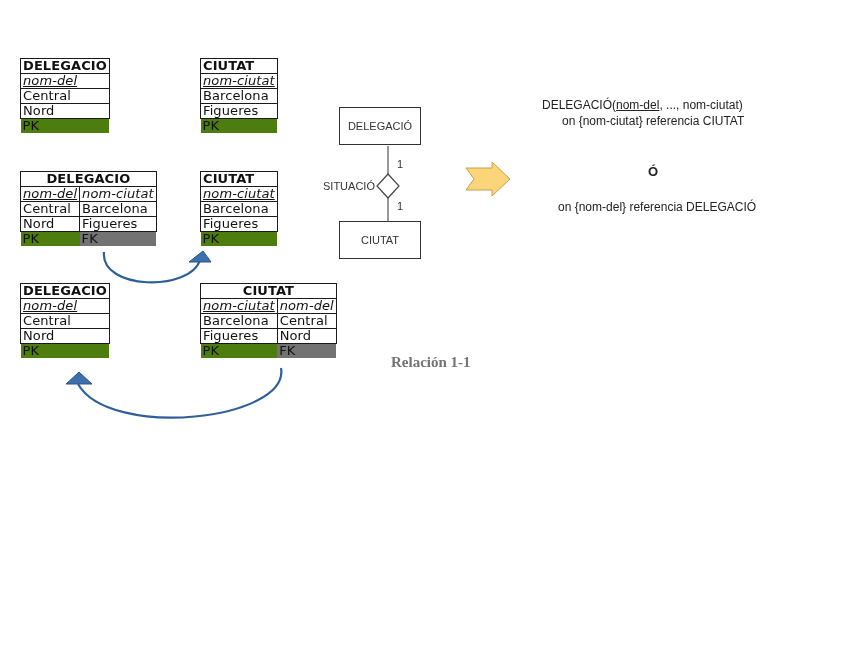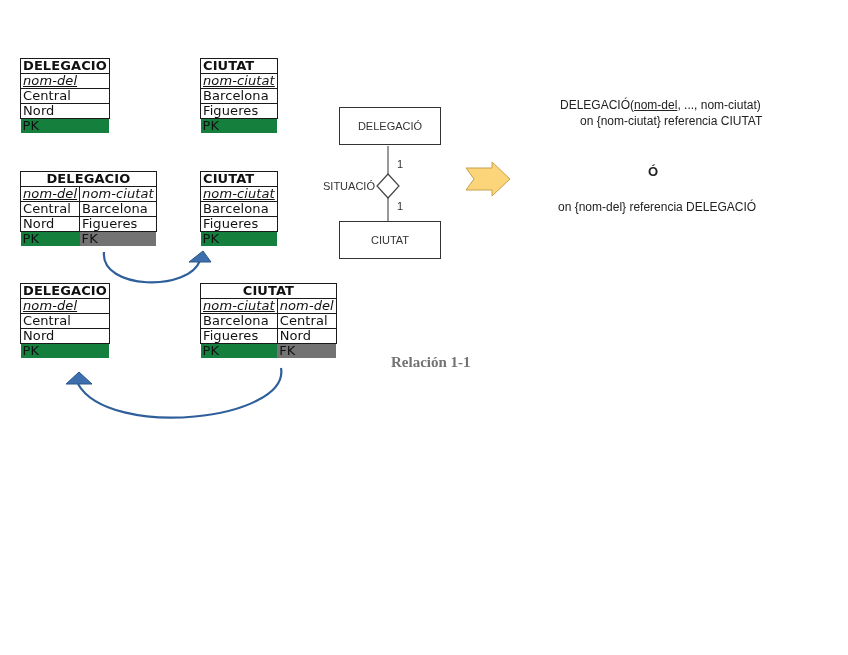--- a/index.html
+++ b/index.html
@@ -9,48 +9,48 @@
   
   .rtable { position: absolute; border-collapse: collapse;
             font-family: "DejaVu Sans", sans-serif; font-size: 13px; letter-spacing: 0.1px; }
   .rtable td { height: 14px; padding: 0 2px; border: 1px solid #1a1a1a; white-space: nowrap;
                line-height: 14px; vertical-align: middle; }
   .rtable td.hdr { font-weight: bold; }
   .rtable td.center { text-align: center; }
   .rtable td.attr { font-style: italic; }
   .rtable td.key { font-style: italic; text-decoration: underline; }
   .rtable tr.keyrow td { border: none; }
-  .rtable td.pk { background: #15803d; border: none; }
+  .rtable td.pk { background: #4d7c0f; border: none; }
   .rtable td.fk { background: #737373; border: none; }
 
   #t1 { left: 20px; top: 58px; width: 61px; }
   #t2 { left: 200px; top: 58px; width: 61px; }
   #t3 { left: 20px; top: 171px; width: 122px; }
   #t3 td:first-child { width: 57px; }
   #t4 { left: 200px; top: 171px; width: 61px; }
   #t5 { left: 20px; top: 283px; width: 61px; }
   #t6 { left: 200px; top: 283px; width: 121px; }
   #t6 td:first-child { width: 57px; }
 
   
-  .er-box { position: absolute; width: 102px; height: 38px; border: 1.2px solid #333;
+  .er-box { position: absolute; width: 82px; height: 38px; border: 1.2px solid #333;
             background: #fff; display: flex; align-items: center; justify-content: center;
             font-family: "Liberation Sans", sans-serif; font-size: 11px; color: #333; box-sizing: border-box; }
   #er-delegacio { left: 339px; top: 107px; }
   #er-ciutat { left: 339px; top: 221px; }
   .er-label { position: absolute; font-family: "Liberation Sans", sans-serif; font-size: 11px; color: #333; }
   #er-rel-label { left: 323px; top: 180px; }
   #er-card1 { left: 397px; top: 158px; }
   #er-card2 { left: 397px; top: 200px; }
 
   
   .schema { position: absolute; font-family: "Liberation Sans", sans-serif; font-size: 12px; color: #222; line-height: 16px; }
   .schema .u { text-decoration: underline; }
   .schema .indent { padding-left: 20px; }
-  #schema-a { left: 560px; top: 97px; }
+  #schema-a { left: 542px; top: 97px; }
   #schema-or { position: absolute; left: 648px; top: 164px; font-family: "Liberation Sans", sans-serif;
                font-size: 13px; font-weight: bold; color: #222; }
   #schema-b { left: 538px; top: 199px; }
 
   #caption { position: absolute; left: 391px; top: 354px; font-family: Liberation Serif, serif;
              font-size: 15px; font-weight: bold; color: #737373; }
 
   svg.overlay { position: absolute; left: 0; top: 0; }
 </style>
 </head>

